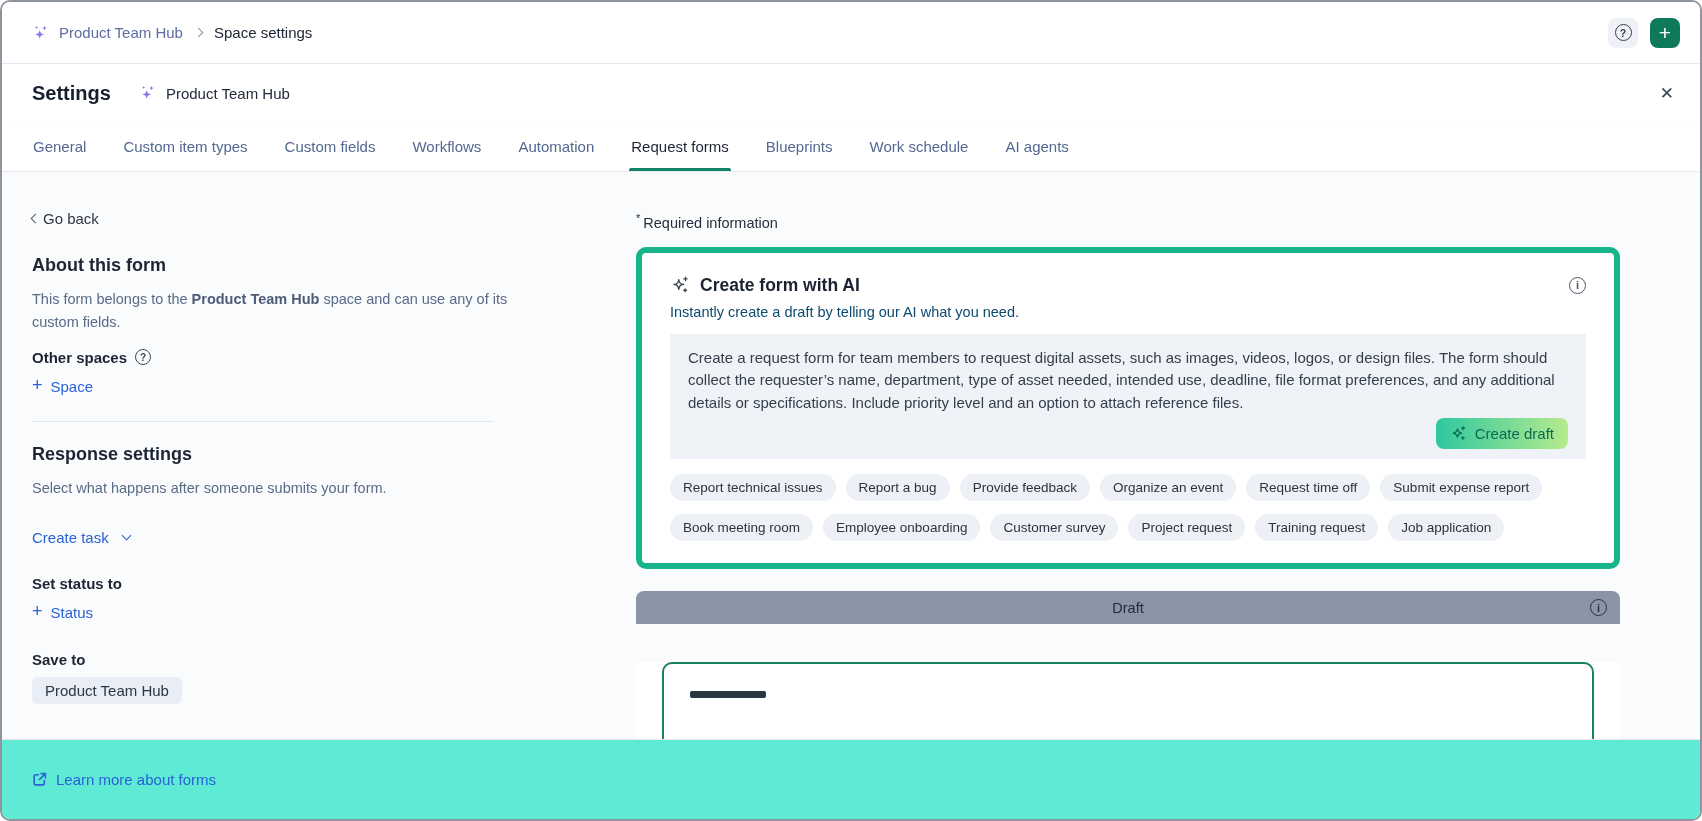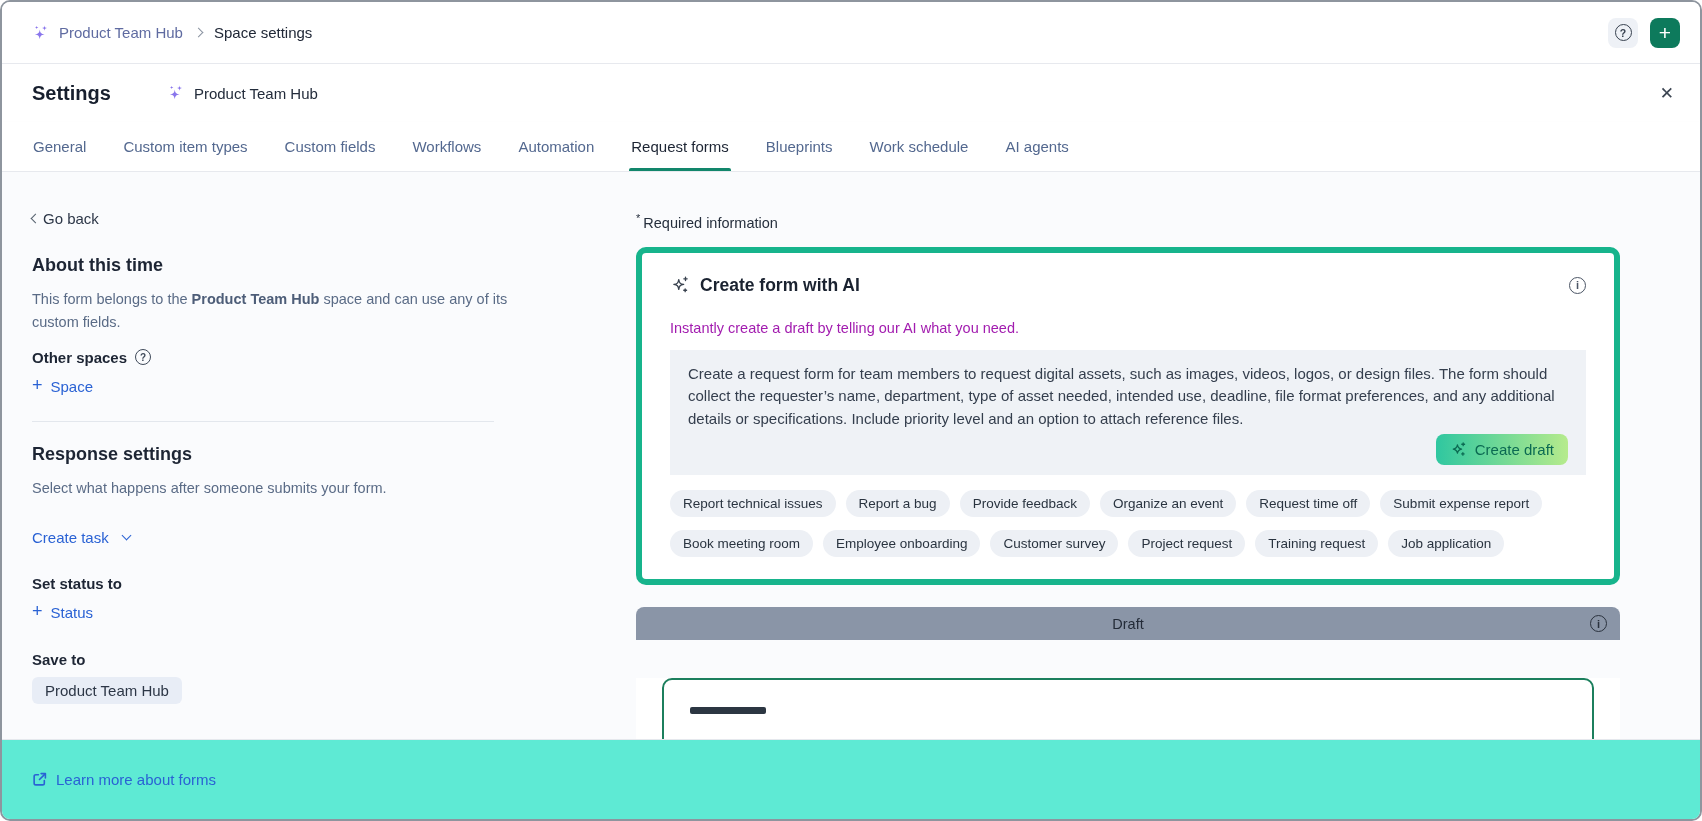--- a/index.html
+++ b/index.html
@@ -33,21 +33,21 @@
     font-size:10.5px; font-weight:700; color:#37414f;
   }
   .plus-btn {
     width:30px; height:30px; border-radius:8px; background:#0d7a5c; color:#fff;
     display:flex; align-items:center; justify-content:center;
     font-size:21px; font-weight:400; line-height:1; cursor:pointer;
   }
   
   .settings-header {
     position:absolute; top:62px; left:0; right:0; height:58px;
-    display:flex; align-items:center; padding:0 30px; background:#fff;gap:28px;
+    display:flex; align-items:center; padding:0 30px; background:#fff;
   }
   .settings-title { font-size:20px; font-weight:700; color:#171f2e; }
   .settings-space { display:flex; align-items:center; gap:9px; margin-left:28px; font-size:15px; color:#232c3b; }
   .close-btn {
     position:absolute; right:26px; top:50%; transform:translateY(-50%);
     font-size:17px; color:#3c4552; cursor:pointer; line-height:1;
   }
   
   .tabbar {
     position:absolute; top:120px; left:0; right:0; height:50px; background:#fff;
@@ -94,21 +94,21 @@
     margin-top:16px; background:#fff; border:6px solid #17b48c; border-radius:10px;
     padding:22px 28px 22px 28px;
   }
   .ai-card-head { display:flex; align-items:center; justify-content:space-between; }
   .ai-card-title { display:flex; align-items:center; gap:10px; font-size:17.5px; font-weight:700; color:#1a2230; }
   .icircle {
     width:17px; height:17px; border:1.5px solid #4c5666; border-radius:50%;
     display:flex; align-items:center; justify-content:center;
     font-size:11px; color:#4c5666; cursor:pointer; font-weight:600;
   }
-  .ai-subtitle { font-size:14.5px; color:#a21caf; margin-top:24px; }
+  .ai-subtitle { font-size:14.5px; color:#0c4a6e; margin-top:8px; }
   .prompt-box {
     margin-top:14px; background:#eff2f6; border-radius:0;
     padding:13px 18px 10px 18px; cursor:text;
   }
   .prompt-text { font-size:15px; color:#343e4d; line-height:1.5; }
   .prompt-actions { display:flex; justify-content:flex-end; margin-top:4px; }
   .create-draft-btn {
     display:inline-flex; align-items:center; gap:8px;
     background:linear-gradient(90deg,#2fc7a0,#b6eb8c);
     color:#0b6a52; font-size:15px; font-weight:500;
@@ -223,21 +223,21 @@
     </div>
 
   <div class="content">
 
     <div class="sidebar">
       <div class="go-back">
         <span class="chev chev-left"></span>
         <span>Go back</span>
       </div>
 
-      <div class="side-h1">About this time</div>
+      <div class="side-h1">About this form</div>
       <div class="side-p"><span>This form belongs to the </span><b>Product Team Hub</b><span> space and can use any of its custom fields.</span></div>
 
       <div class="side-h2">
         <span>Other spaces</span>
         <span class="qcircle-sm">?</span>
       </div>
       <div><span class="blue-link">
             <span class="plus-glyph">+</span>
             <span>Space</span>
           </span></div>

